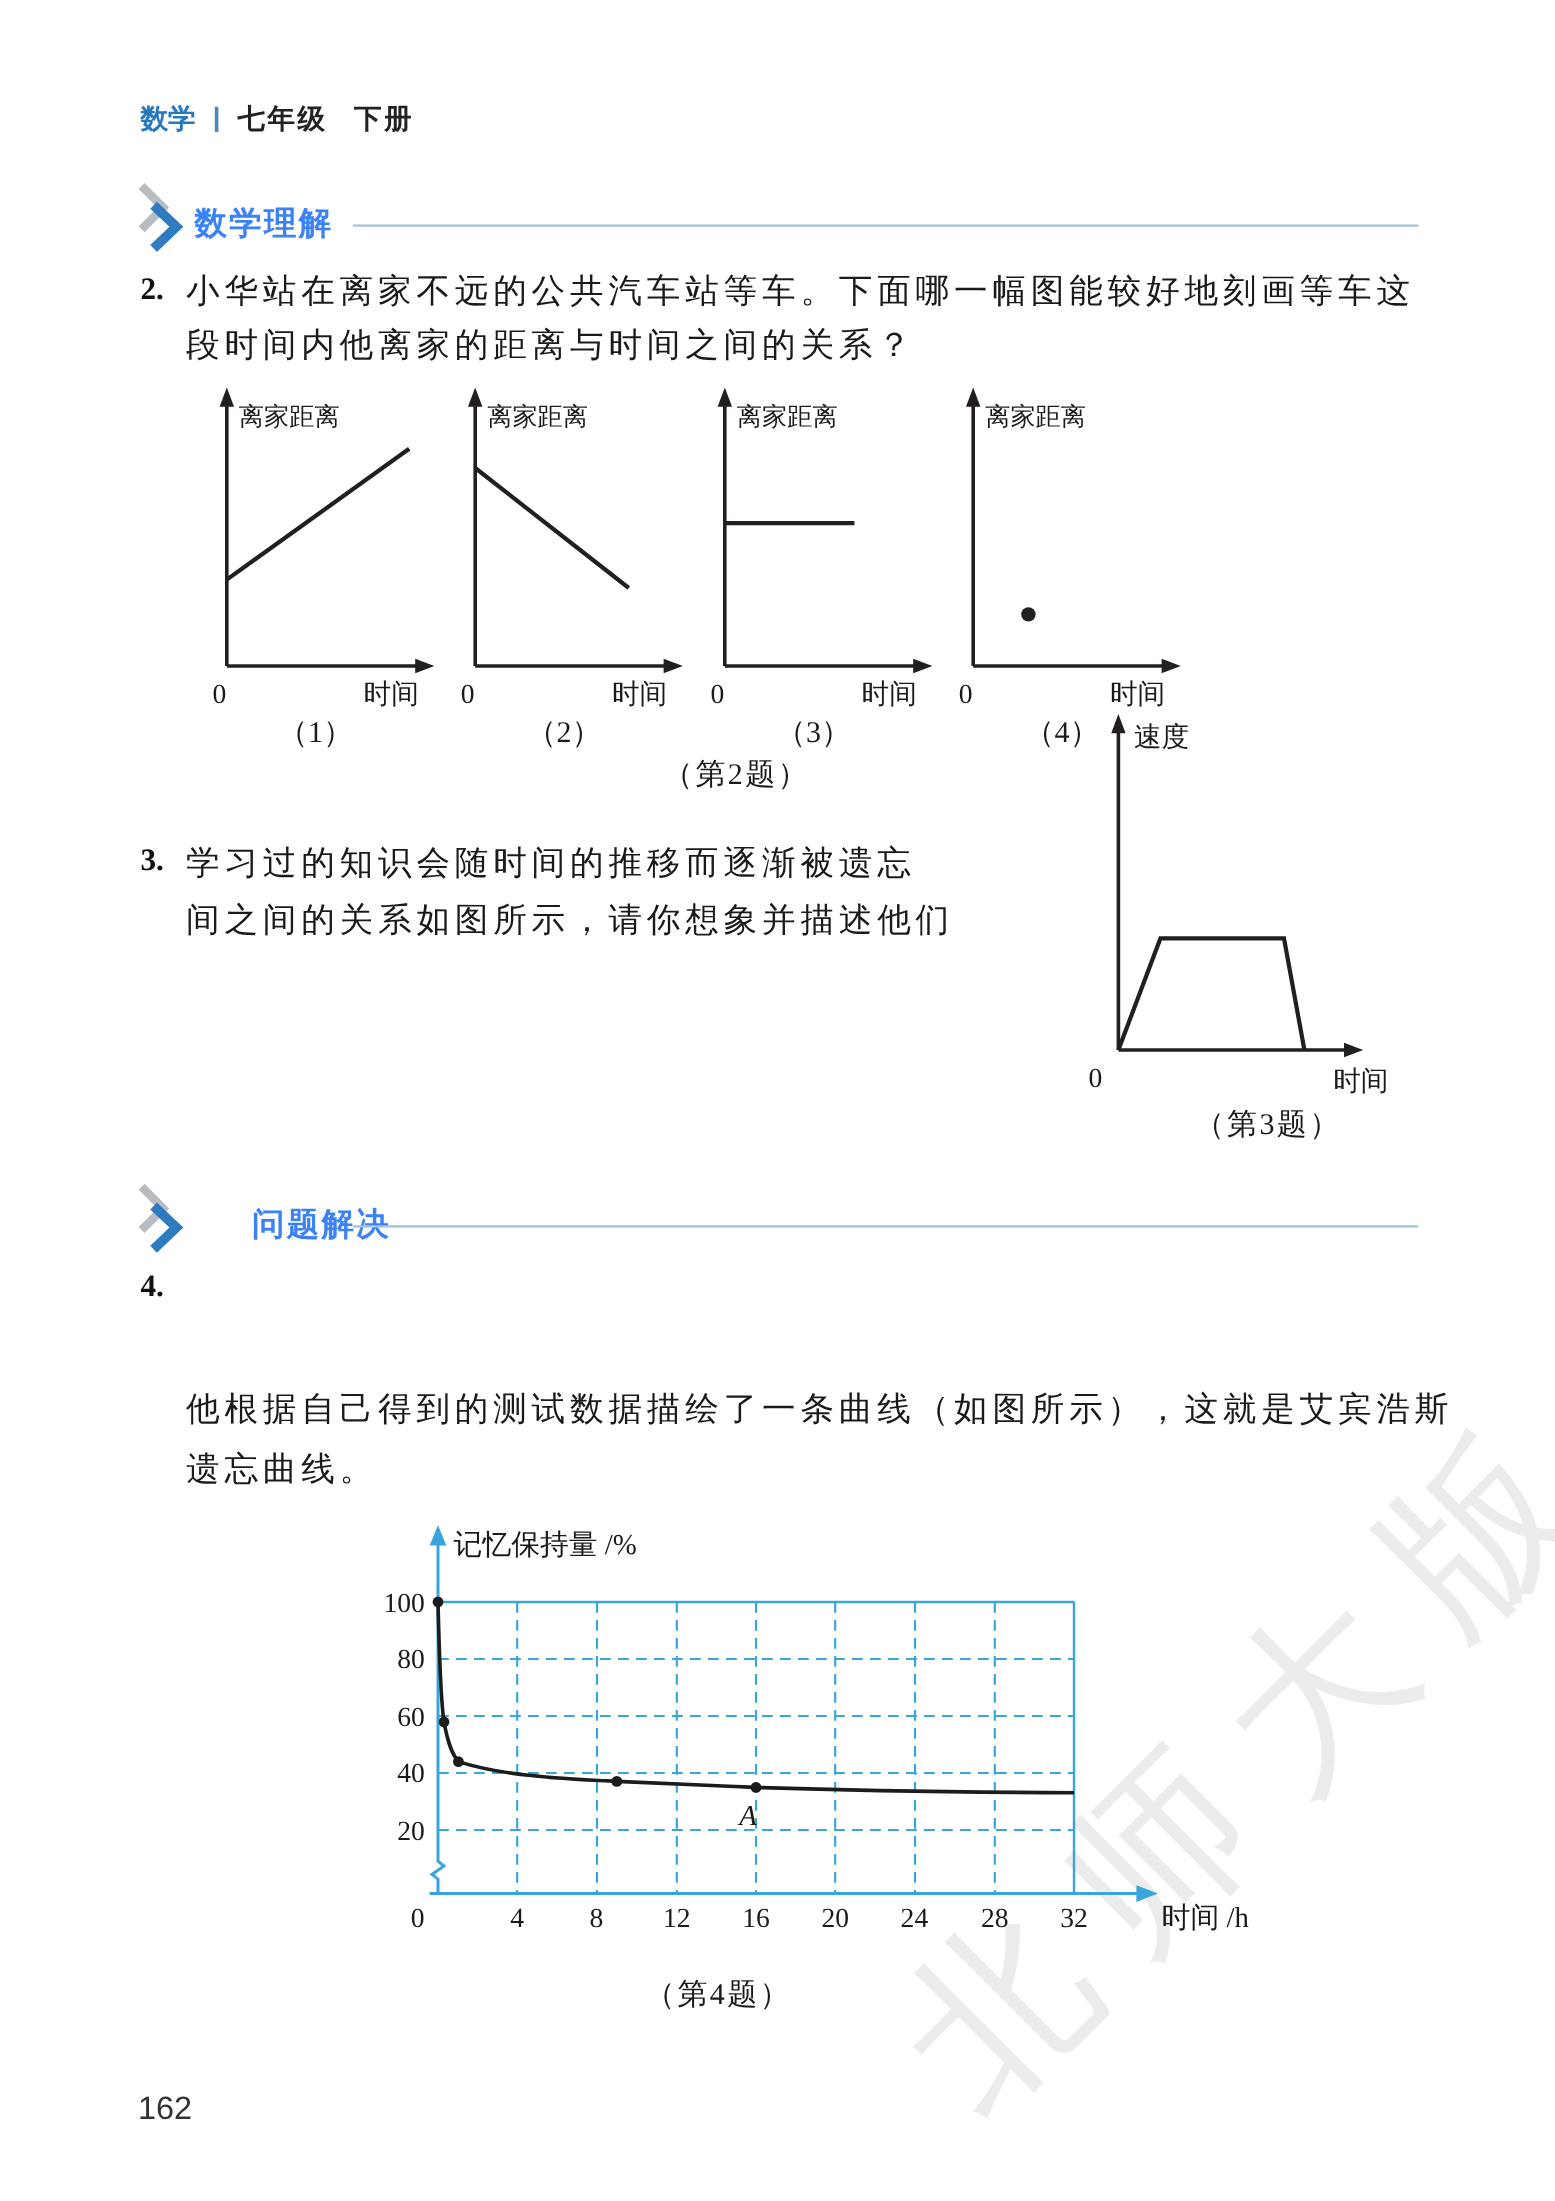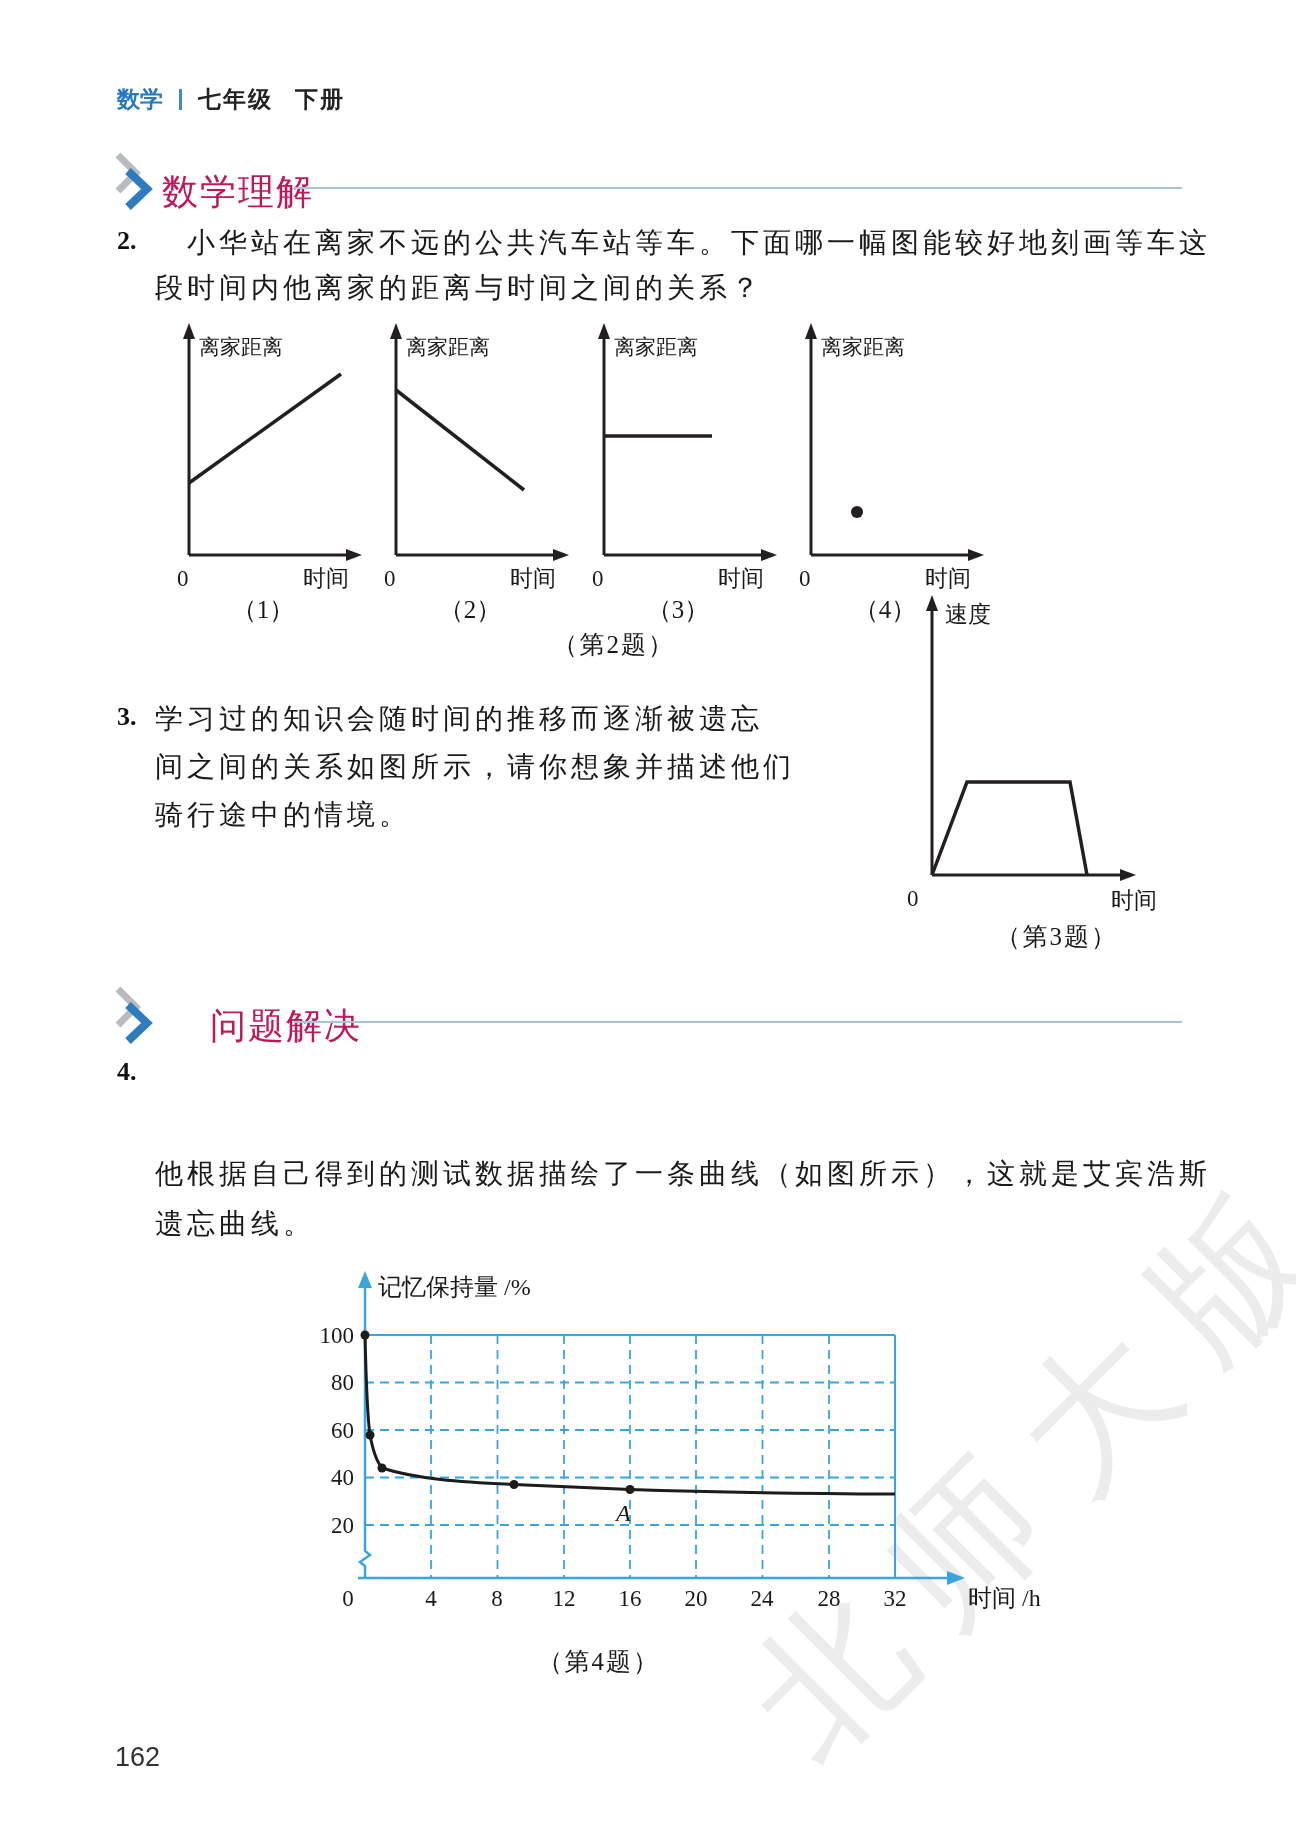--- a/index.html
+++ b/index.html
@@ -3,21 +3,21 @@
 <meta charset="utf-8">
 <style>
   html,body{margin:0;padding:0;background:#ffffff;}
   #page{position:relative;width:1296px;height:1834px;background:#ffffff;overflow:hidden;
         font-family:"Liberation Serif","DejaVu Serif",serif;color:#1a1a1a;}
   .abs{position:absolute;}
   .hdr{font-family:"Liberation Sans","DejaVu Sans",sans-serif;font-size:23px;font-weight:700;}
   .hdr-subject{color:#2878be;}
   .hdr-sep{display:inline-block;width:3px;height:21px;background:#4a86c0;margin:0 16px;vertical-align:-3px;}
   .hdr-rest{color:#222;font-weight:600;letter-spacing:2px;}
-  .sec-title{font-family:"Liberation Sans","DejaVu Sans",sans-serif;font-size:36px;font-weight:400;color:#be185d;letter-spacing:2px;}
+  .sec-title{font-family:"Liberation Sans","DejaVu Sans",sans-serif;font-size:27px;font-weight:700;color:#3b82f6;letter-spacing:2px;}
   .sec-rule{height:2px;background:#a8c3da;}
   .pnum{font-size:26px;font-weight:700;color:#111;}
   .ptext{font-size:28px;letter-spacing:4px;color:#1a1a1a;white-space:nowrap;}
   .cap{font-size:25px;letter-spacing:2px;text-align:right;}
   .pageno{font-family:"Liberation Sans","DejaVu Sans",sans-serif;font-size:27px;color:#333;}
   .watermark{font-family:"Liberation Sans","DejaVu Sans",sans-serif;font-size:150px;letter-spacing:38px;
              color:#ececec;white-space:nowrap;transform:rotate(-45deg);transform-origin:0 50%;z-index:0;}
   .z1{z-index:1;}
   svg text{font-family:"Liberation Serif","DejaVu Serif",serif;fill:#1a1a1a;}
 </style>
@@ -33,21 +33,21 @@
   </div>
 
   <svg class="abs z1" style="left:110px;top:150px;" width="54" height="62">
     <polyline points="8,5 26,23 8,41" fill="none" stroke="#b8bcc0" stroke-width="7"></polyline>
     <polyline points="18,21 37,39 18,57" fill="none" stroke="#2f7bbf" stroke-width="8"></polyline>
   </svg>
   <div class="abs sec-title z1" style="left:162px;top:168px;">数学理解</div>
   <div class="abs sec-rule z1" style="left:294px;top:187px;width:888px;"></div>
 
   <div class="abs pnum z1" style="left:117px;top:226px;">2.</div>
-  <div class="abs ptext z1" style="left:155px;top:224px;margin-left:32px;">小华站在离家不远的公共汽车站等车。下面哪一幅图能较好地刻画等车这</div>
+  <div class="abs ptext z1" style="left:155px;top:224px;">小华站在离家不远的公共汽车站等车。下面哪一幅图能较好地刻画等车这</div>
   <div class="abs ptext z1" style="left:155px;top:269px;">段时间内他离家的距离与时间之间的关系？</div>
 
   <svg class="abs z1" style="left:165px;top:318px;" width="210" height="310">
     <line x1="24" y1="237" x2="24" y2="18" stroke="#231f20" stroke-width="3"></line>
     <polygon points="24,5 18,21 30,21" fill="#231f20"></polygon>
     <line x1="24" y1="237" x2="184" y2="237" stroke="#231f20" stroke-width="3"></line>
     <polygon points="197,237 181,231 181,243" fill="#231f20"></polygon>
     <text x="34" y="36" font-size="21">离家距离</text>
     <line x1="24" y1="165" x2="176" y2="56" stroke="#231f20" stroke-width="3.5"></line>
     <text x="12" y="268" font-size="23">0</text>
@@ -88,21 +88,20 @@
     <circle cx="70" cy="194" r="6" fill="#231f20"></circle>
     <text x="12" y="268" font-size="23">0</text>
     <text x="138" y="268" font-size="23">时间</text>
     <text x="98" y="300" font-size="25" text-anchor="middle">（4）</text>
   </svg>
   <div class="abs cap z1" style="left:455px;top:628px;width:220px;">（第2题）</div>
 
   <div class="abs pnum z1" style="left:117px;top:702px;">3.</div>
   <div class="abs ptext z1" style="left:155px;top:700px;">学习过的知识会随时间的推移而逐渐被遗忘</div>
   <div class="abs ptext z1" style="left:155px;top:748px;">间之间的关系如图所示，请你想象并描述他们</div>
-  <div class="abs ptext z1" style="left:155px;top:796px;">骑行途中的情境。</div>
 
   <svg class="abs z1" style="left:885px;top:590px;" width="290" height="340">
     <line x1="47" y1="285" x2="47" y2="18" stroke="#231f20" stroke-width="3"></line>
     <polygon points="47,5 41,21 53,21" fill="#231f20"></polygon>
     <line x1="47" y1="285" x2="238" y2="285" stroke="#231f20" stroke-width="3"></line>
     <polygon points="251,285 235,279 235,291" fill="#231f20"></polygon>
     <text x="60" y="32" font-size="23">速度</text>
     <polyline points="47,285 82,192 185,192 202,285" fill="none" stroke="#231f20" stroke-width="3.5"></polyline>
     <text x="22" y="316" font-size="23">0</text>
     <text x="226" y="318" font-size="23">时间</text>

